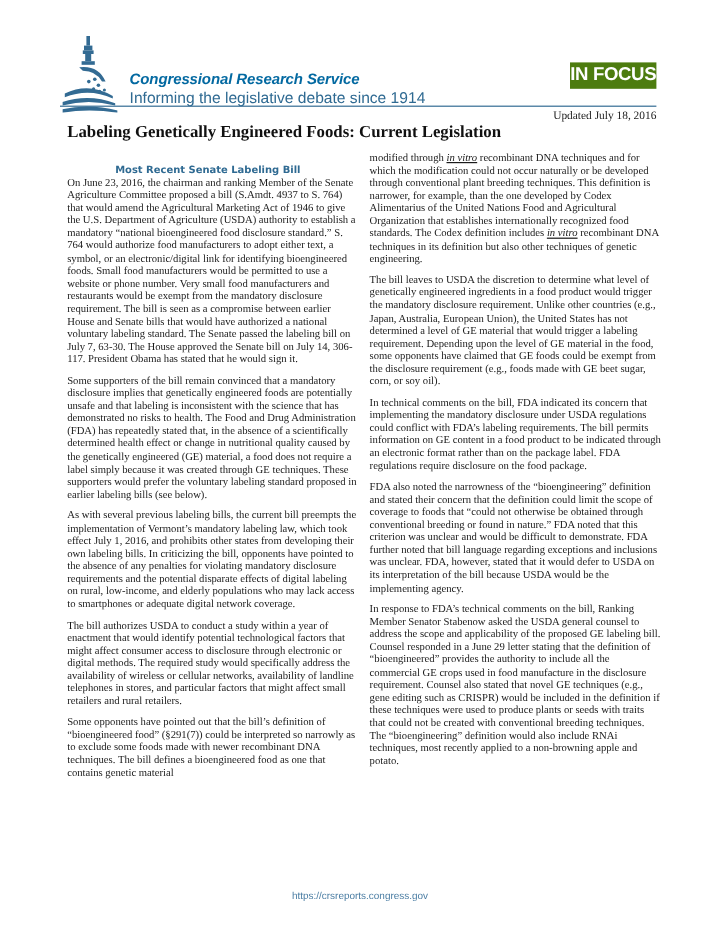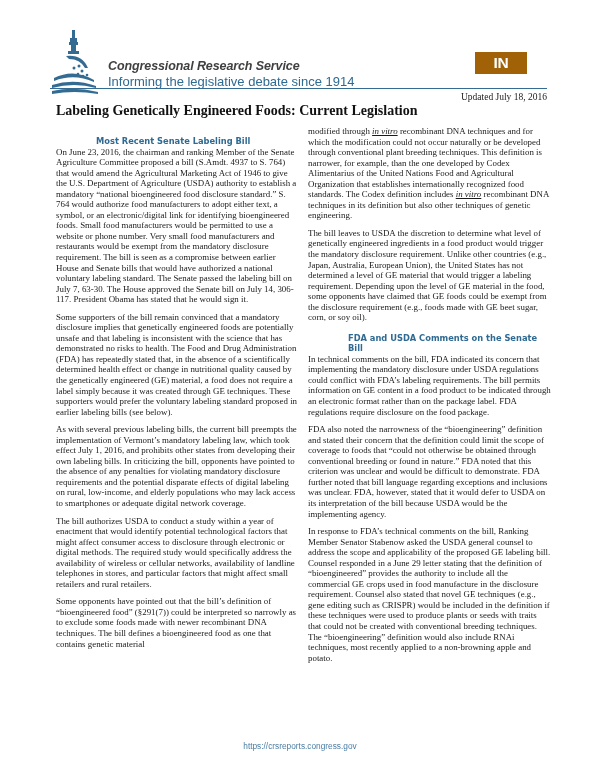--- a/index.html
+++ b/index.html
@@ -1,20 +1,20 @@
 <!DOCTYPE html>
 <html><head>
 <meta charset="utf-8">
 <style>
   html, body { margin: 0; padding: 0; background: #ffffff; }
   body { width: 600px; height: 777px; position: relative; overflow: hidden; font-family: "Liberation Serif", serif; color: #111; }
   .logo-mark { position: absolute; left: 52px; top: 28px; width: 46px; height: 66px; }
-  .brand-name { position: absolute; left: 108px; top: 59px; font-family: "Liberation Sans", sans-serif; font-weight: bold; font-style: italic; font-size: 12.5px; color: #404040; letter-spacing: -0.1px; }
+  .brand-name { position: absolute; left: 108px; top: 59px; font-family: "Liberation Sans", sans-serif; font-weight: bold; font-style: italic; font-size: 12.5px; color: #0369a1; letter-spacing: -0.1px; }
   .brand-tag { position: absolute; left: 108px; top: 74px; font-family: "Liberation Sans", sans-serif; font-size: 13px; color: #2f6a92; }
-  .badge { position: absolute; left: 475px; top: 52px; width: 52px; height: 22px; background: #a16207; color: #fff; font-family: "Liberation Sans", sans-serif; font-weight: bold; font-size: 15.5px; line-height: 22px; text-align: center; letter-spacing: -0.3px; }
+  .badge { position: absolute; left: 475px; top: 52px; width: 72px; height: 22px; background: #4d7c0f; color: #fff; font-family: "Liberation Sans", sans-serif; font-weight: bold; font-size: 15.5px; line-height: 22px; text-align: center; letter-spacing: -0.3px; }
   .rule { position: absolute; left: 50px; top: 88px; width: 497px; height: 1px; background: #336b93; }
   .updated { position: absolute; right: 53px; top: 92px; font-size: 9.5px; color: #222; margin-left: 11px; }
   .title { position: absolute; left: 56px; top: 103px; font-size: 14px; font-weight: bold; color: #111; white-space: nowrap; }
   .col { position: absolute; top: 136px; width: 243px; font-size: 8.9px; line-height: 10.55px; color: #1a1a1a; }
   .col.left { left: 56px; }
   .col.right { left: 308px; top: 126px; }
   .col p { margin: 0 0 7px 0; }
   .col h2 { margin: 0; font-family: "DejaVu Sans", sans-serif; font-size: 8.3px; font-weight: bold; color: #2f6a92; line-height: 10.5px; padding-left: 40px; }
   .col h2.spaced { margin-top: 10px; }
   .footer-url { position: absolute; left: 0; width: 600px; top: 741px; text-align: center; font-family: "Liberation Sans", sans-serif; font-size: 8.3px; color: #4a7da3; }
@@ -58,19 +58,18 @@
   <p>On June 23, 2016, the chairman and ranking Member of the Senate Agriculture Committee proposed a bill (S.Amdt. 4937 to S. 764) that would amend the Agricultural Marketing Act of 1946 to give the U.S. Department of Agriculture (USDA) authority to establish a mandatory “national bioengineered food disclosure standard.” S. 764 would authorize food manufacturers to adopt either text, a symbol, or an electronic/digital link for identifying bioengineered foods. Small food manufacturers would be permitted to use a website or phone number. Very small food manufacturers and restaurants would be exempt from the mandatory disclosure requirement. The bill is seen as a compromise between earlier House and Senate bills that would have authorized a national voluntary labeling standard. The Senate passed the labeling bill on July 7, 63-30. The House approved the Senate bill on July 14, 306-117. President Obama has stated that he would sign it.</p>
   <p>Some supporters of the bill remain convinced that a mandatory disclosure implies that genetically engineered foods are potentially unsafe and that labeling is inconsistent with the science that has demonstrated no risks to health. The Food and Drug Administration (FDA) has repeatedly stated that, in the absence of a scientifically determined health effect or change in nutritional quality caused by the genetically engineered (GE) material, a food does not require a label simply because it was created through GE techniques. These supporters would prefer the voluntary labeling standard proposed in earlier labeling bills (see below).</p>
   <p>As with several previous labeling bills, the current bill preempts the implementation of Vermont’s mandatory labeling law, which took effect July 1, 2016, and prohibits other states from developing their own labeling bills. In criticizing the bill, opponents have pointed to the absence of any penalties for violating mandatory disclosure requirements and the potential disparate effects of digital labeling on rural, low-income, and elderly populations who may lack access to smartphones or adequate digital network coverage.</p>
   <p>The bill authorizes USDA to conduct a study within a year of enactment that would identify potential technological factors that might affect consumer access to disclosure through electronic or digital methods. The required study would specifically address the availability of wireless or cellular networks, availability of landline telephones in stores, and particular factors that might affect small retailers and rural retailers.</p>
   <p>Some opponents have pointed out that the bill’s definition of “bioengineered food” (§291(7)) could be interpreted so narrowly as to exclude some foods made with newer recombinant DNA techniques. The bill defines a bioengineered food as one that contains genetic material</p>
 </div>
 
 <div class="col right">
   <p><span>modified through </span><i>in vitro</i><span> recombinant DNA techniques and for which the modification could not occur naturally or be developed through conventional plant breeding techniques. This definition is narrower, for example, than the one developed by Codex Alimentarius of the United Nations Food and Agricultural Organization that establishes internationally recognized food standards. The Codex definition includes </span><i>in vitro</i><span> recombinant DNA techniques in its definition but also other techniques of genetic engineering.</span></p>
   <p>The bill leaves to USDA the discretion to determine what level of genetically engineered ingredients in a food product would trigger the mandatory disclosure requirement. Unlike other countries (e.g., Japan, Australia, European Union), the United States has not determined a level of GE material that would trigger a labeling requirement. Depending upon the level of GE material in the food, some opponents have claimed that GE foods could be exempt from the disclosure requirement (e.g., foods made with GE beet sugar, corn, or soy oil).</p>
-  <h2 class="spaced">FDA and USDA Comments on the Senate Bill</h2>
   <p>In technical comments on the bill, FDA indicated its concern that implementing the mandatory disclosure under USDA regulations could conflict with FDA’s labeling requirements. The bill permits information on GE content in a food product to be indicated through an electronic format rather than on the package label. FDA regulations require disclosure on the food package.</p>
   <p>FDA also noted the narrowness of the “bioengineering” definition and stated their concern that the definition could limit the scope of coverage to foods that “could not otherwise be obtained through conventional breeding or found in nature.” FDA noted that this criterion was unclear and would be difficult to demonstrate. FDA further noted that bill language regarding exceptions and inclusions was unclear. FDA, however, stated that it would defer to USDA on its interpretation of the bill because USDA would be the implementing agency.</p>
   <p>In response to FDA’s technical comments on the bill, Ranking Member Senator Stabenow asked the USDA general counsel to address the scope and applicability of the proposed GE labeling bill. Counsel responded in a June 29 letter stating that the definition of “bioengineered” provides the authority to include all the commercial GE crops used in food manufacture in the disclosure requirement. Counsel also stated that novel GE techniques (e.g., gene editing such as CRISPR) would be included in the definition if these techniques were used to produce plants or seeds with traits that could not be created with conventional breeding techniques. The “bioengineering” definition would also include RNAi techniques, most recently applied to a non-browning apple and potato.</p>
 </div>
 
 <a class="footer-url">https://crsreports.congress.gov</a>
 
 </body></html>

